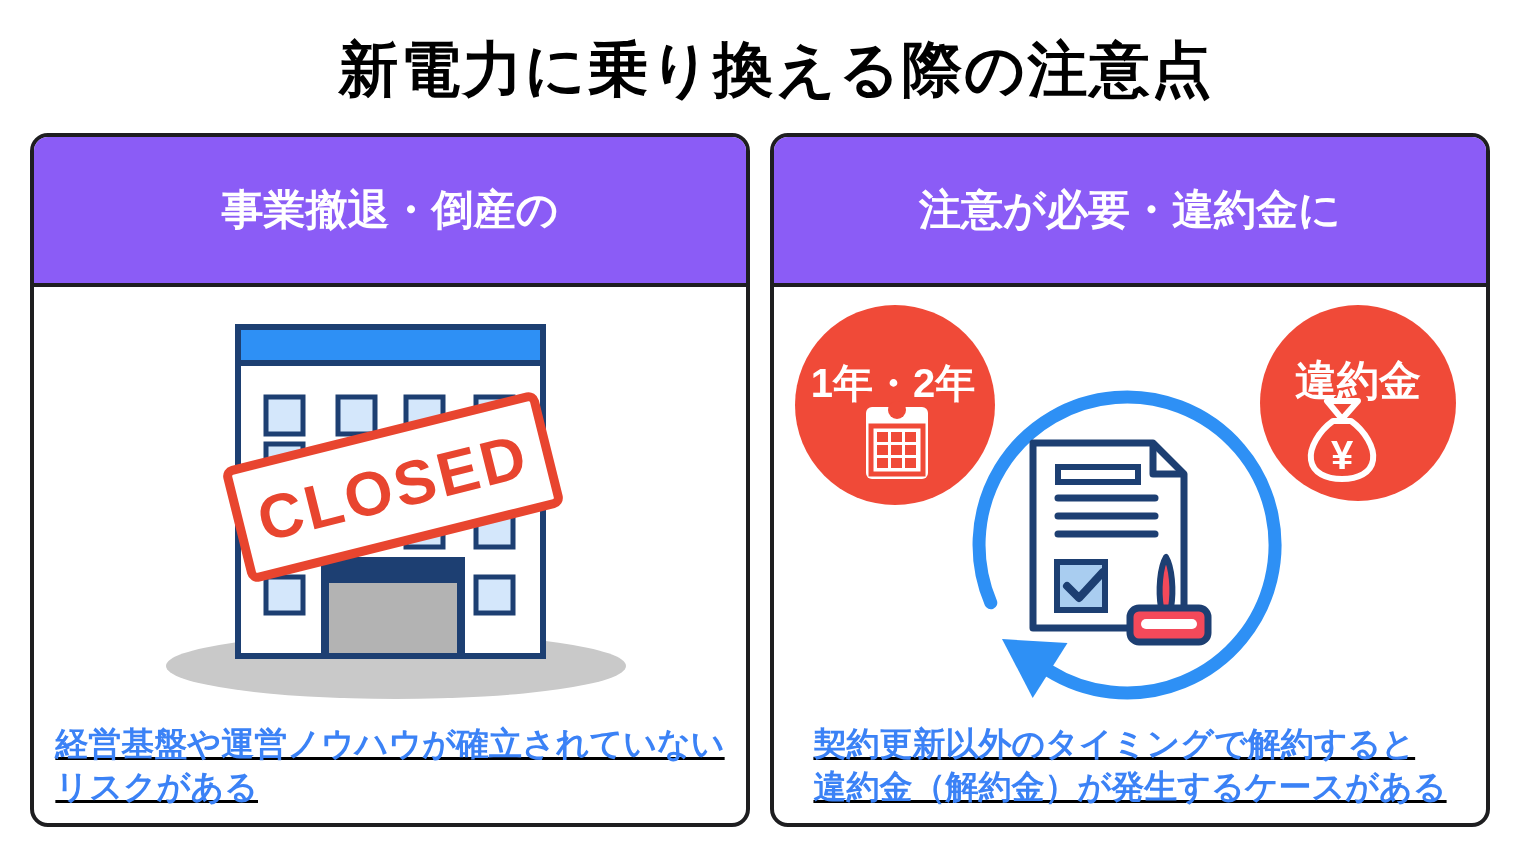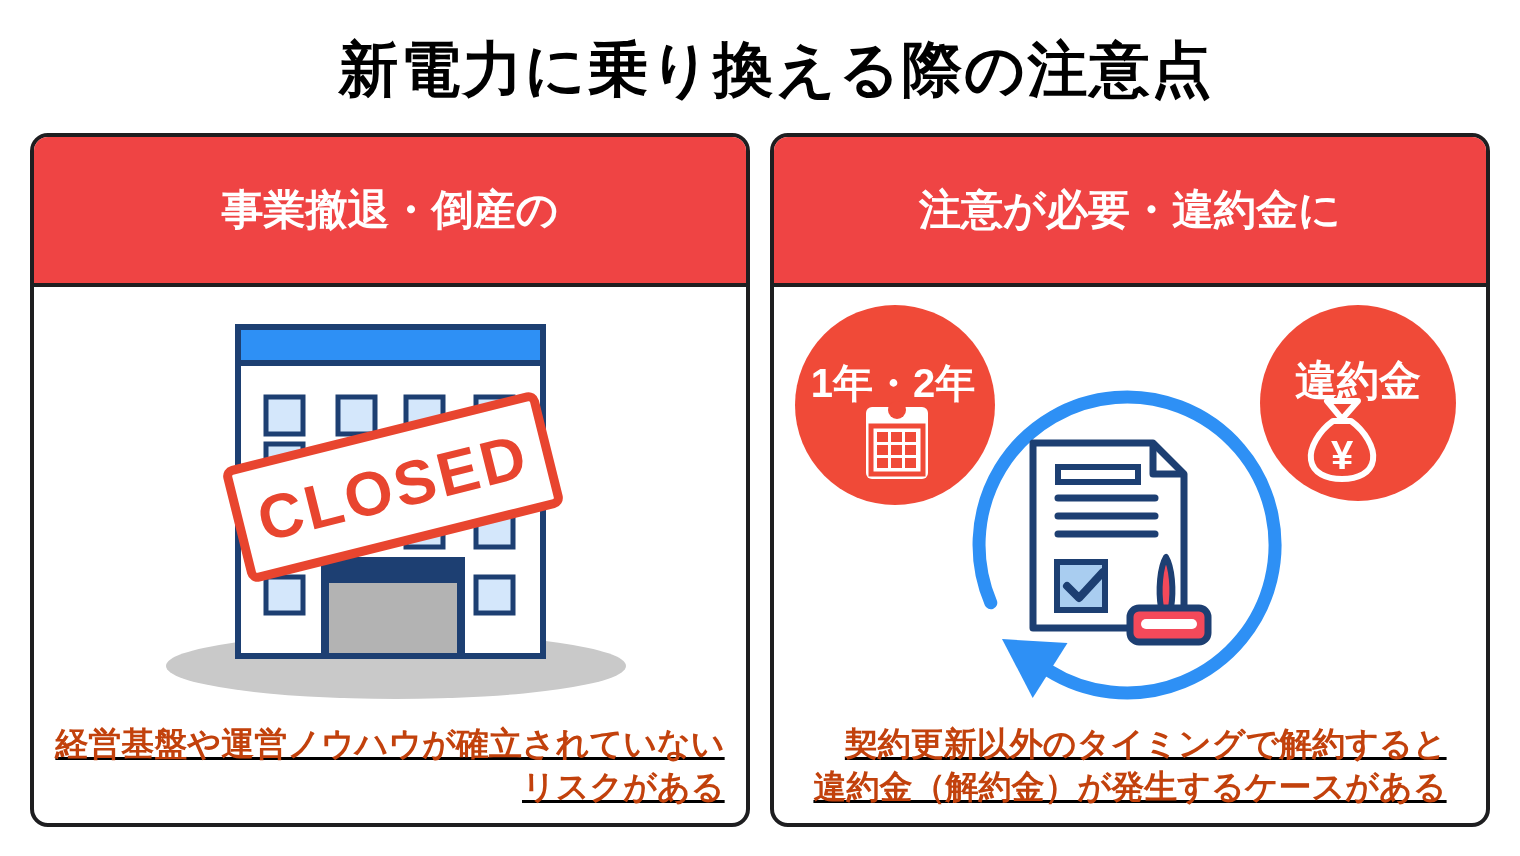--- a/index.html
+++ b/index.html
@@ -3,26 +3,26 @@
 <meta charset="utf-8">
 <style>
   * { margin:0; padding:0; box-sizing:border-box; }
   html,body { width:1520px; height:856px; background:#ffffff; overflow:hidden;
               font-family:"Liberation Sans","DejaVu Sans",sans-serif; }
   .page-title { text-align:center; padding-top:30px; font-size:60px; font-weight:bold;
                 color:#000; letter-spacing:2px;padding-left:32px; }
   .cards { position:absolute; left:30px; top:133px; display:flex; gap:20px; }
   .card { width:720px; height:694px; background:#fff; border:4px solid #1e1e20;
           border-radius:18px; overflow:hidden; display:flex; flex-direction:column; }
-  .card-header { background:#ef4444; border-bottom:4px solid #1e1e20; height:150px;
+  .card-header { background:#8b5cf6; border-bottom:4px solid #1e1e20; height:150px;
                  display:flex; flex-direction:column; align-items:center; justify-content:center;
                  color:#ffffff; font-size:42px; font-weight:bold; line-height:1.3; }
   .card-body { flex:1; display:flex; flex-direction:column; align-items:center;
                justify-content:space-between; padding:6px 8px 14px;text-decoration:underline; }
-  .caption { text-align:right; font-size:33px; font-weight:bold; color:#c2410c;
+  .caption { text-align:left; font-size:33px; font-weight:bold; color:#3b82f6;
              line-height:1.32; }
   .illu-left { margin-top:16px; }
   .illu-right { margin-top:2px; }
   svg { display:block; }
   .svg-label { font-family:"Liberation Sans","DejaVu Sans",sans-serif; }
 </style>
 </head>
 <body>
 
 <h1 class="page-title">新電力に乗り換える際の注意点</h1>

